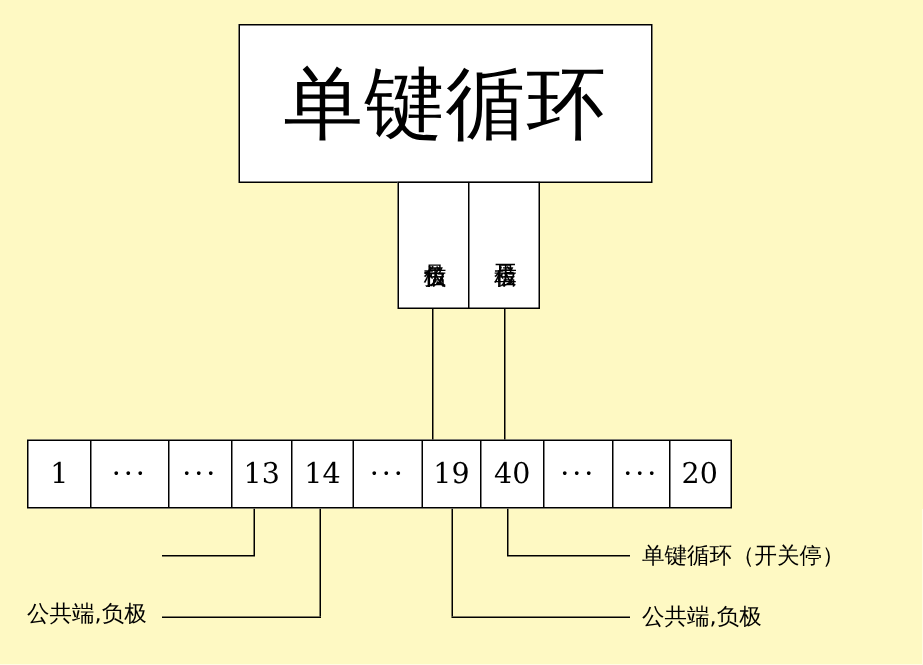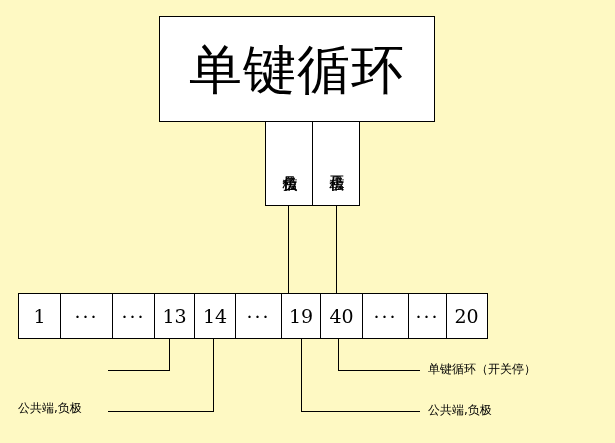--- a/index.html
+++ b/index.html
@@ -114,21 +114,21 @@
 
   
   .callout {
     position: absolute;
     white-space: nowrap;
     z-index: 6;
     color: #000;
   }
   .callout.cn {
     font-family: "DejaVu Sans", "Liberation Sans", sans-serif;
-    font-size: 12px;
+    font-size: 15px;
   }
   .callout.latin {
     font-family: "DejaVu Serif", "Liberation Serif", serif;
     font-size: 18px;
   }
 </style>
 </head>
 <body>
 
 <div id="diagram-root">

